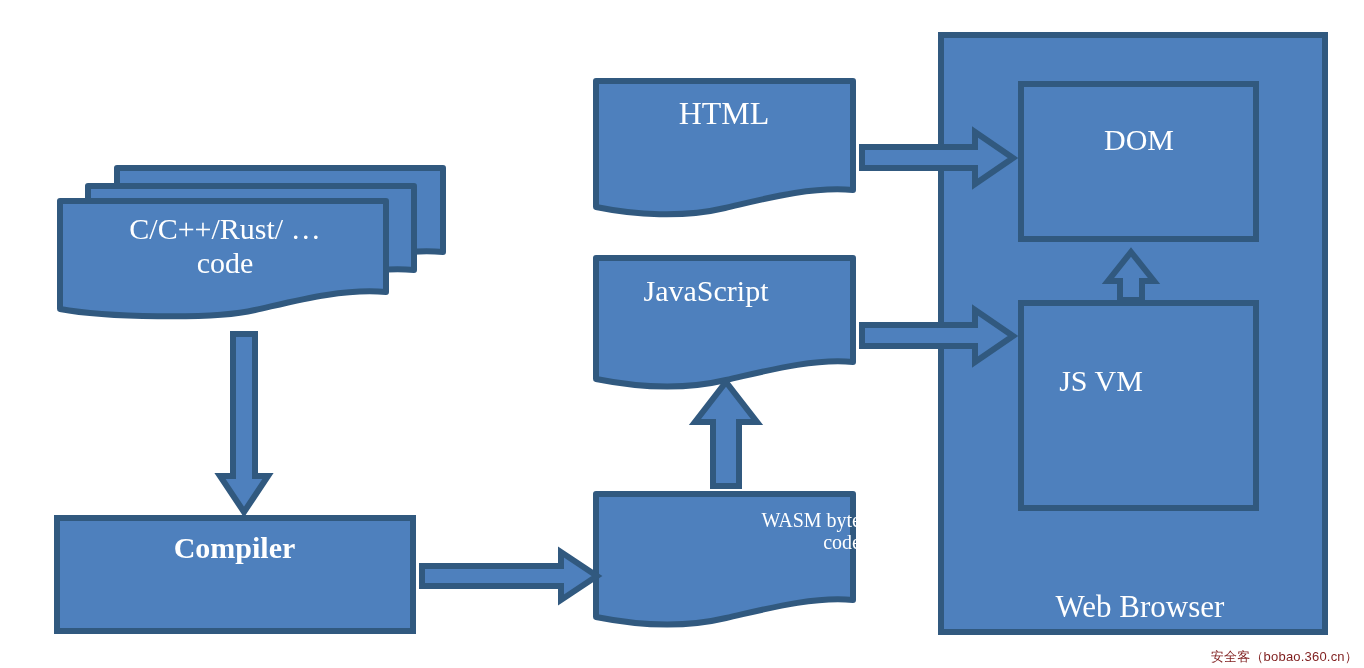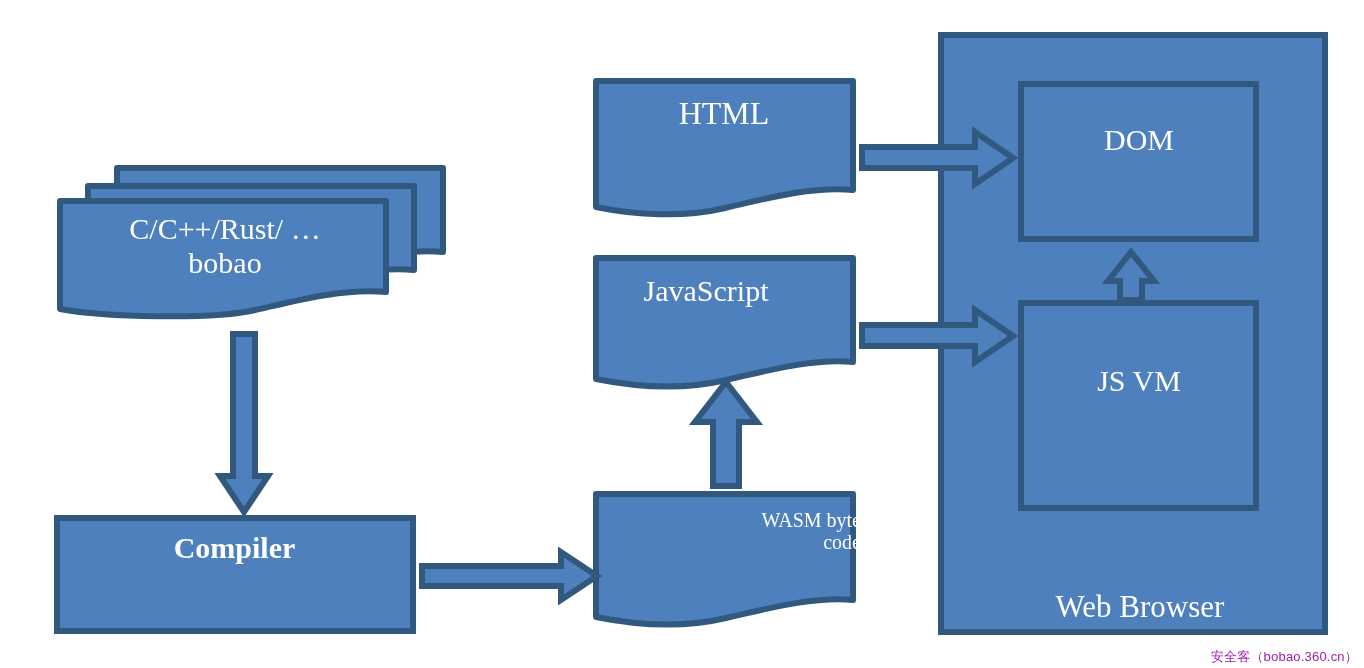--- a/index.html
+++ b/index.html
@@ -51,35 +51,35 @@
   #lbl-wasm {
     left: 605px; top: 509px; width: 256px;
     font-size: 20px;
     text-align: right;
   }
   #lbl-dom {
     left: 1019px; top: 123px; width: 240px;
     font-size: 30px;
   }
   #lbl-jsvm {
-    left: 1019px; top: 364px; width: 240px;
+    left: 981px; top: 364px; width: 240px;
     font-size: 30px;
   }
   #lbl-browser {
     left: 975px; top: 548px; width: 330px;
     font-size: 31px;
     margin-top: 42px;
   }
   #watermark {
     position: absolute;
     right: 6px;
     bottom: 2px;
     font-family: "Liberation Sans", "DejaVu Sans", sans-serif;
     font-size: 13px;
-    color: #a21caf;
+    color: #7f1d1d;
     letter-spacing: 0.2px;
     white-space: nowrap;
     user-select: none;
   }
 </style>
 </head>
 <body>
 
 <svg id="canvas" viewBox="0 0 1364 668" xmlns="http://www.w3.org/2000/svg">
 
@@ -120,21 +120,21 @@
   <path d="M 726 382 L 757 422 L 739 422 L 739 486 L 713 486 L 713 422 L 695 422 Z" fill="#4e80bd" stroke="#31597f" stroke-width="6" stroke-linejoin="miter"></path>
 
   <path d="M 422 566 L 561 566 L 561 552 L 597 576 L 561 600 L 561 586 L 422 586 Z" fill="#4e80bd" stroke="#31597f" stroke-width="6" stroke-linejoin="miter"></path>
 
   <path d="M 862 147 L 975 147 L 975 132 L 1013 158 L 975 184 L 975 168 L 862 168 Z" fill="#4e80bd" stroke="#31597f" stroke-width="6" stroke-linejoin="miter"></path>
 
   <path d="M 862 325 L 975 325 L 975 310 L 1013 336 L 975 362 L 975 346 L 862 346 Z" fill="#4e80bd" stroke="#31597f" stroke-width="6" stroke-linejoin="miter"></path>
 </svg>
 
 <div class="node-label" id="lbl-sources">C/C++/Rust/ …
-bobao</div>
+code</div>
 
 <div class="node-label" id="lbl-compiler">Compiler</div>
 
 <div class="node-label" id="lbl-html">HTML</div>
 
 <div class="node-label" id="lbl-javascript">JavaScript</div>
 
 <div class="node-label" id="lbl-wasm">WASM byte
 code</div>
 

